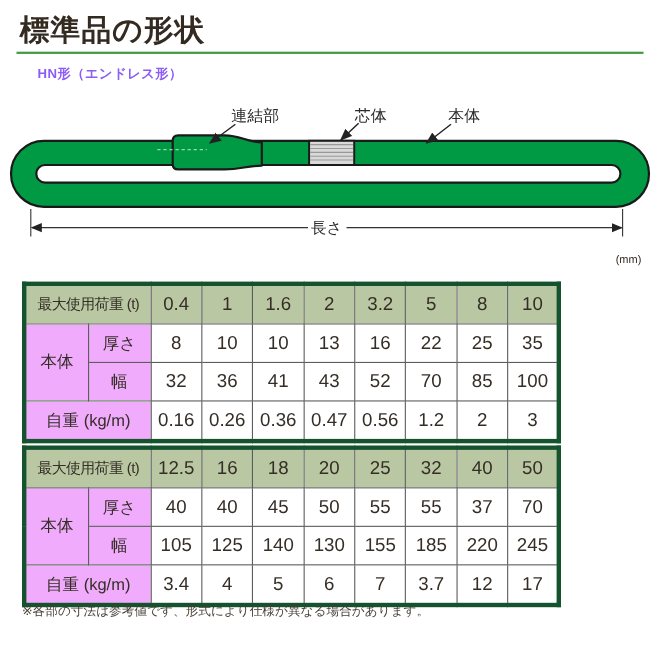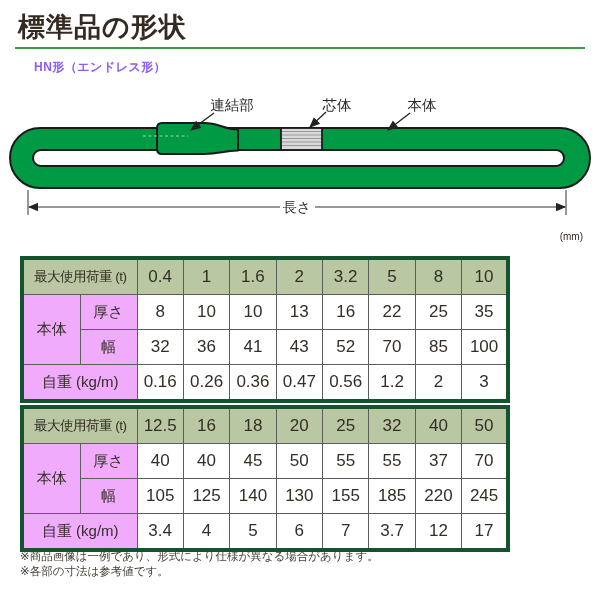--- a/index.html
+++ b/index.html
@@ -200,15 +200,14 @@
     <td>6</td>
     <td>7</td>
     <td>3.7</td>
     <td>12</td>
     <td>17</td>
   </tr>
 </tbody>
   </table>
 
 <div class="abs notes">
-  <div>※商品画像は一例であり、形式により仕様が異なる場合があります。</div>
-  <div>※各部の寸法は参考値です。</div>
+  <div>※各部の寸法は参考値です、形式により仕様が異なる場合があります。</div>
 </div>
 
 </body></html>

